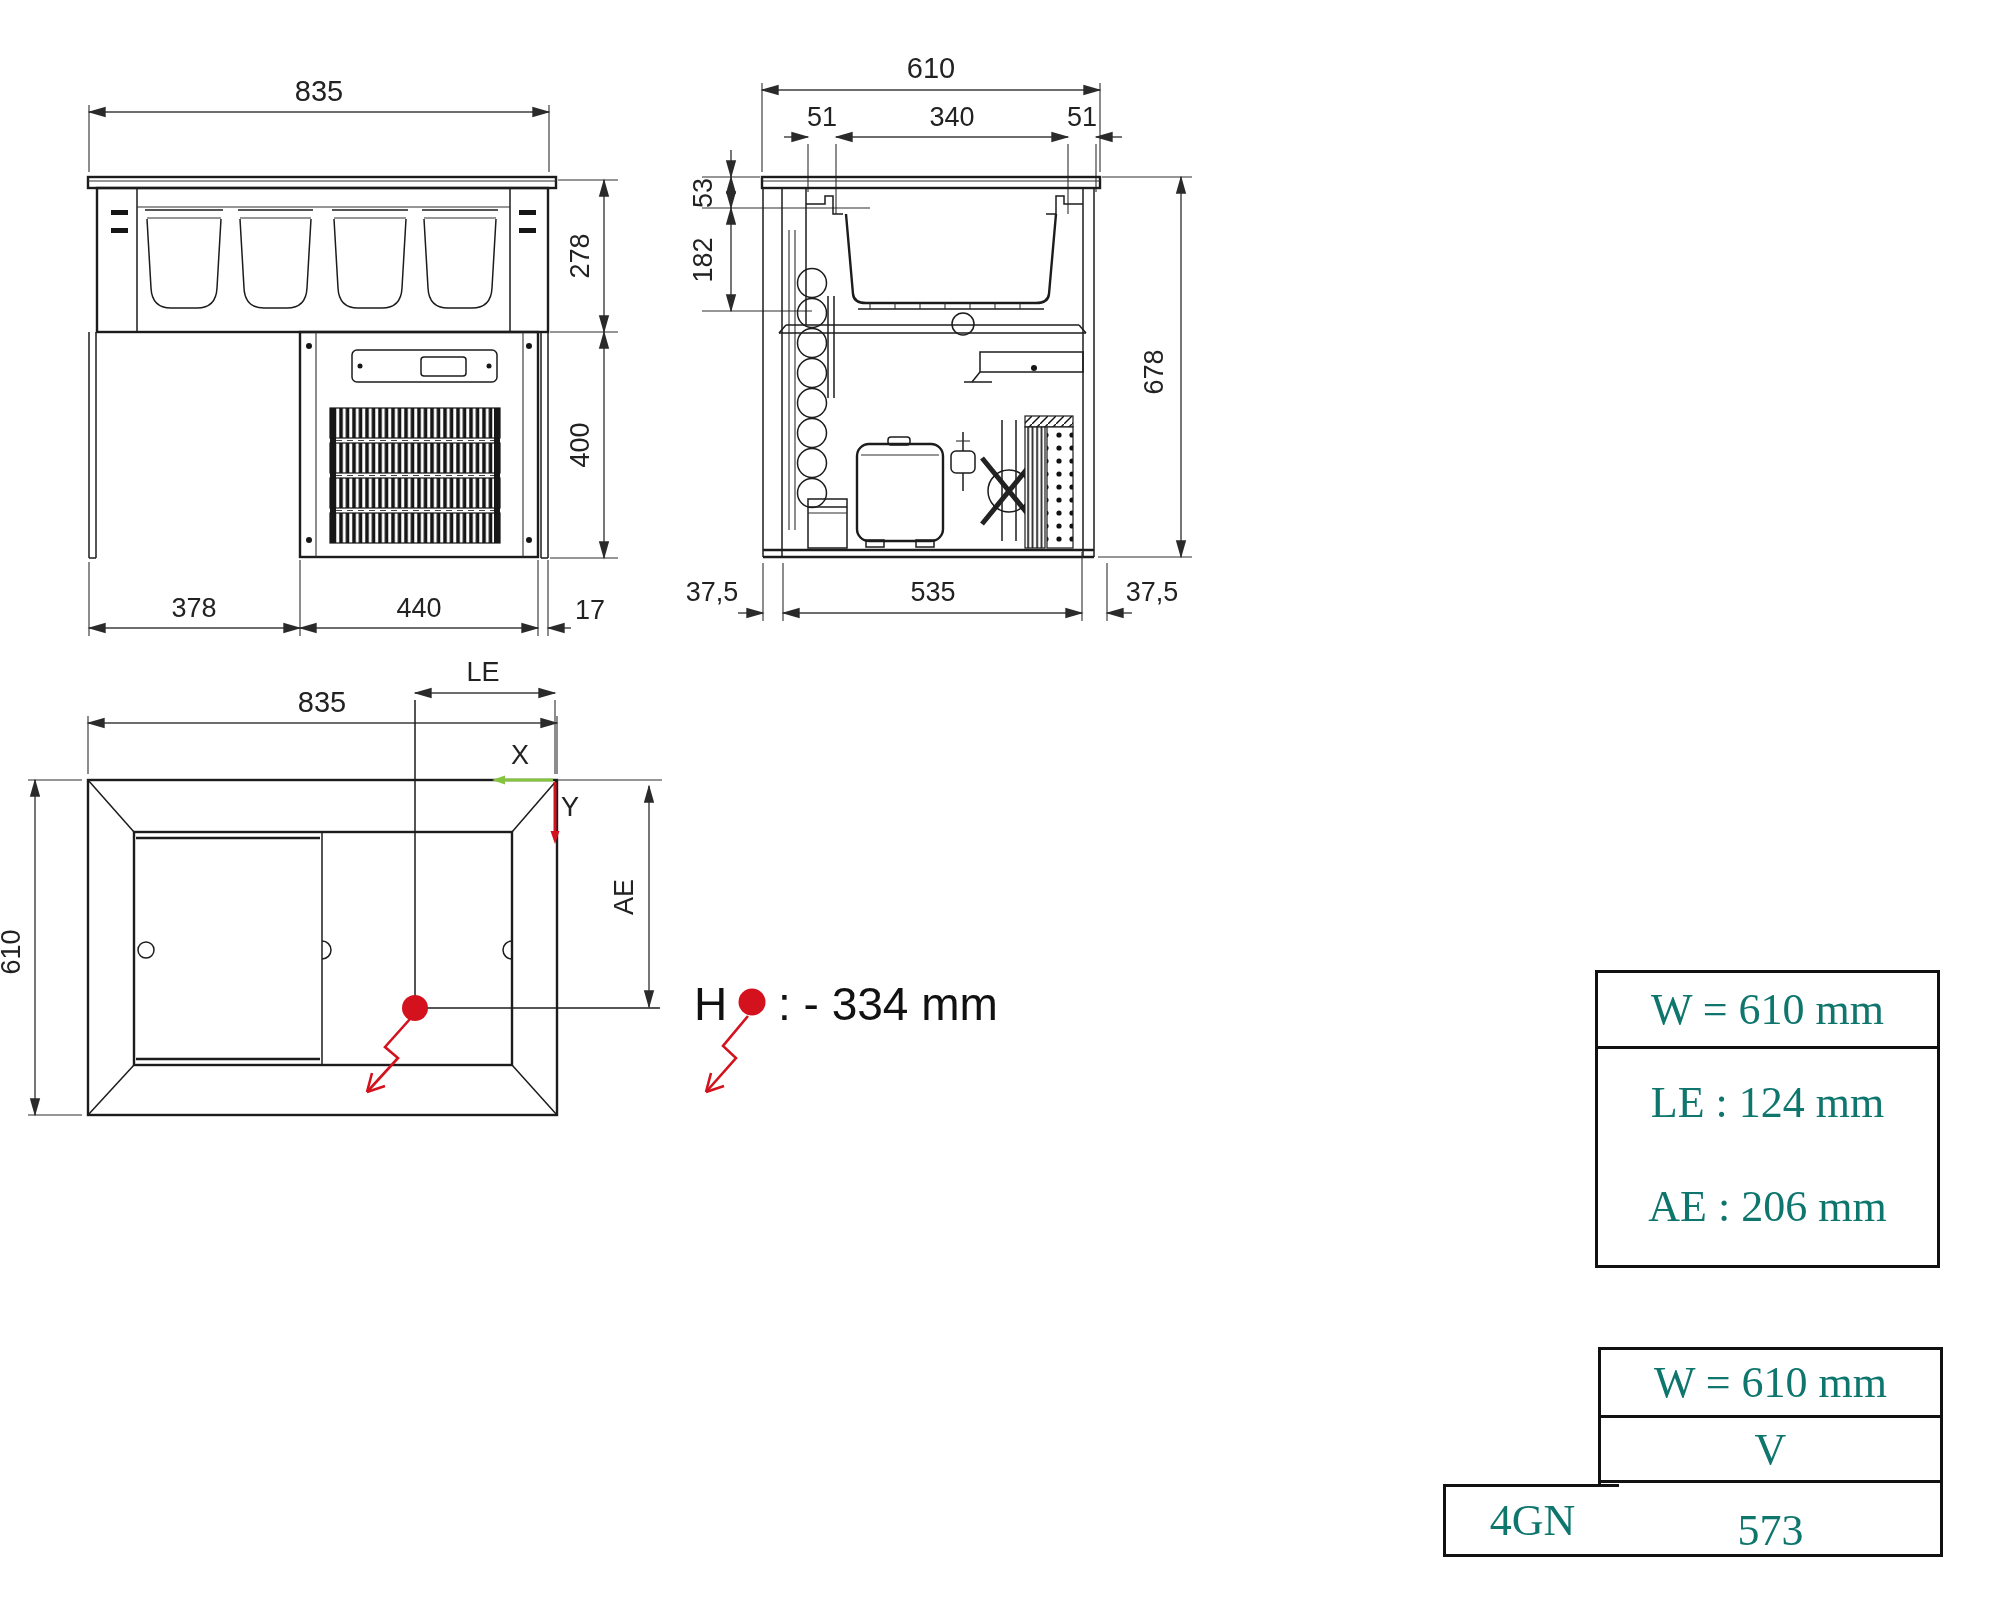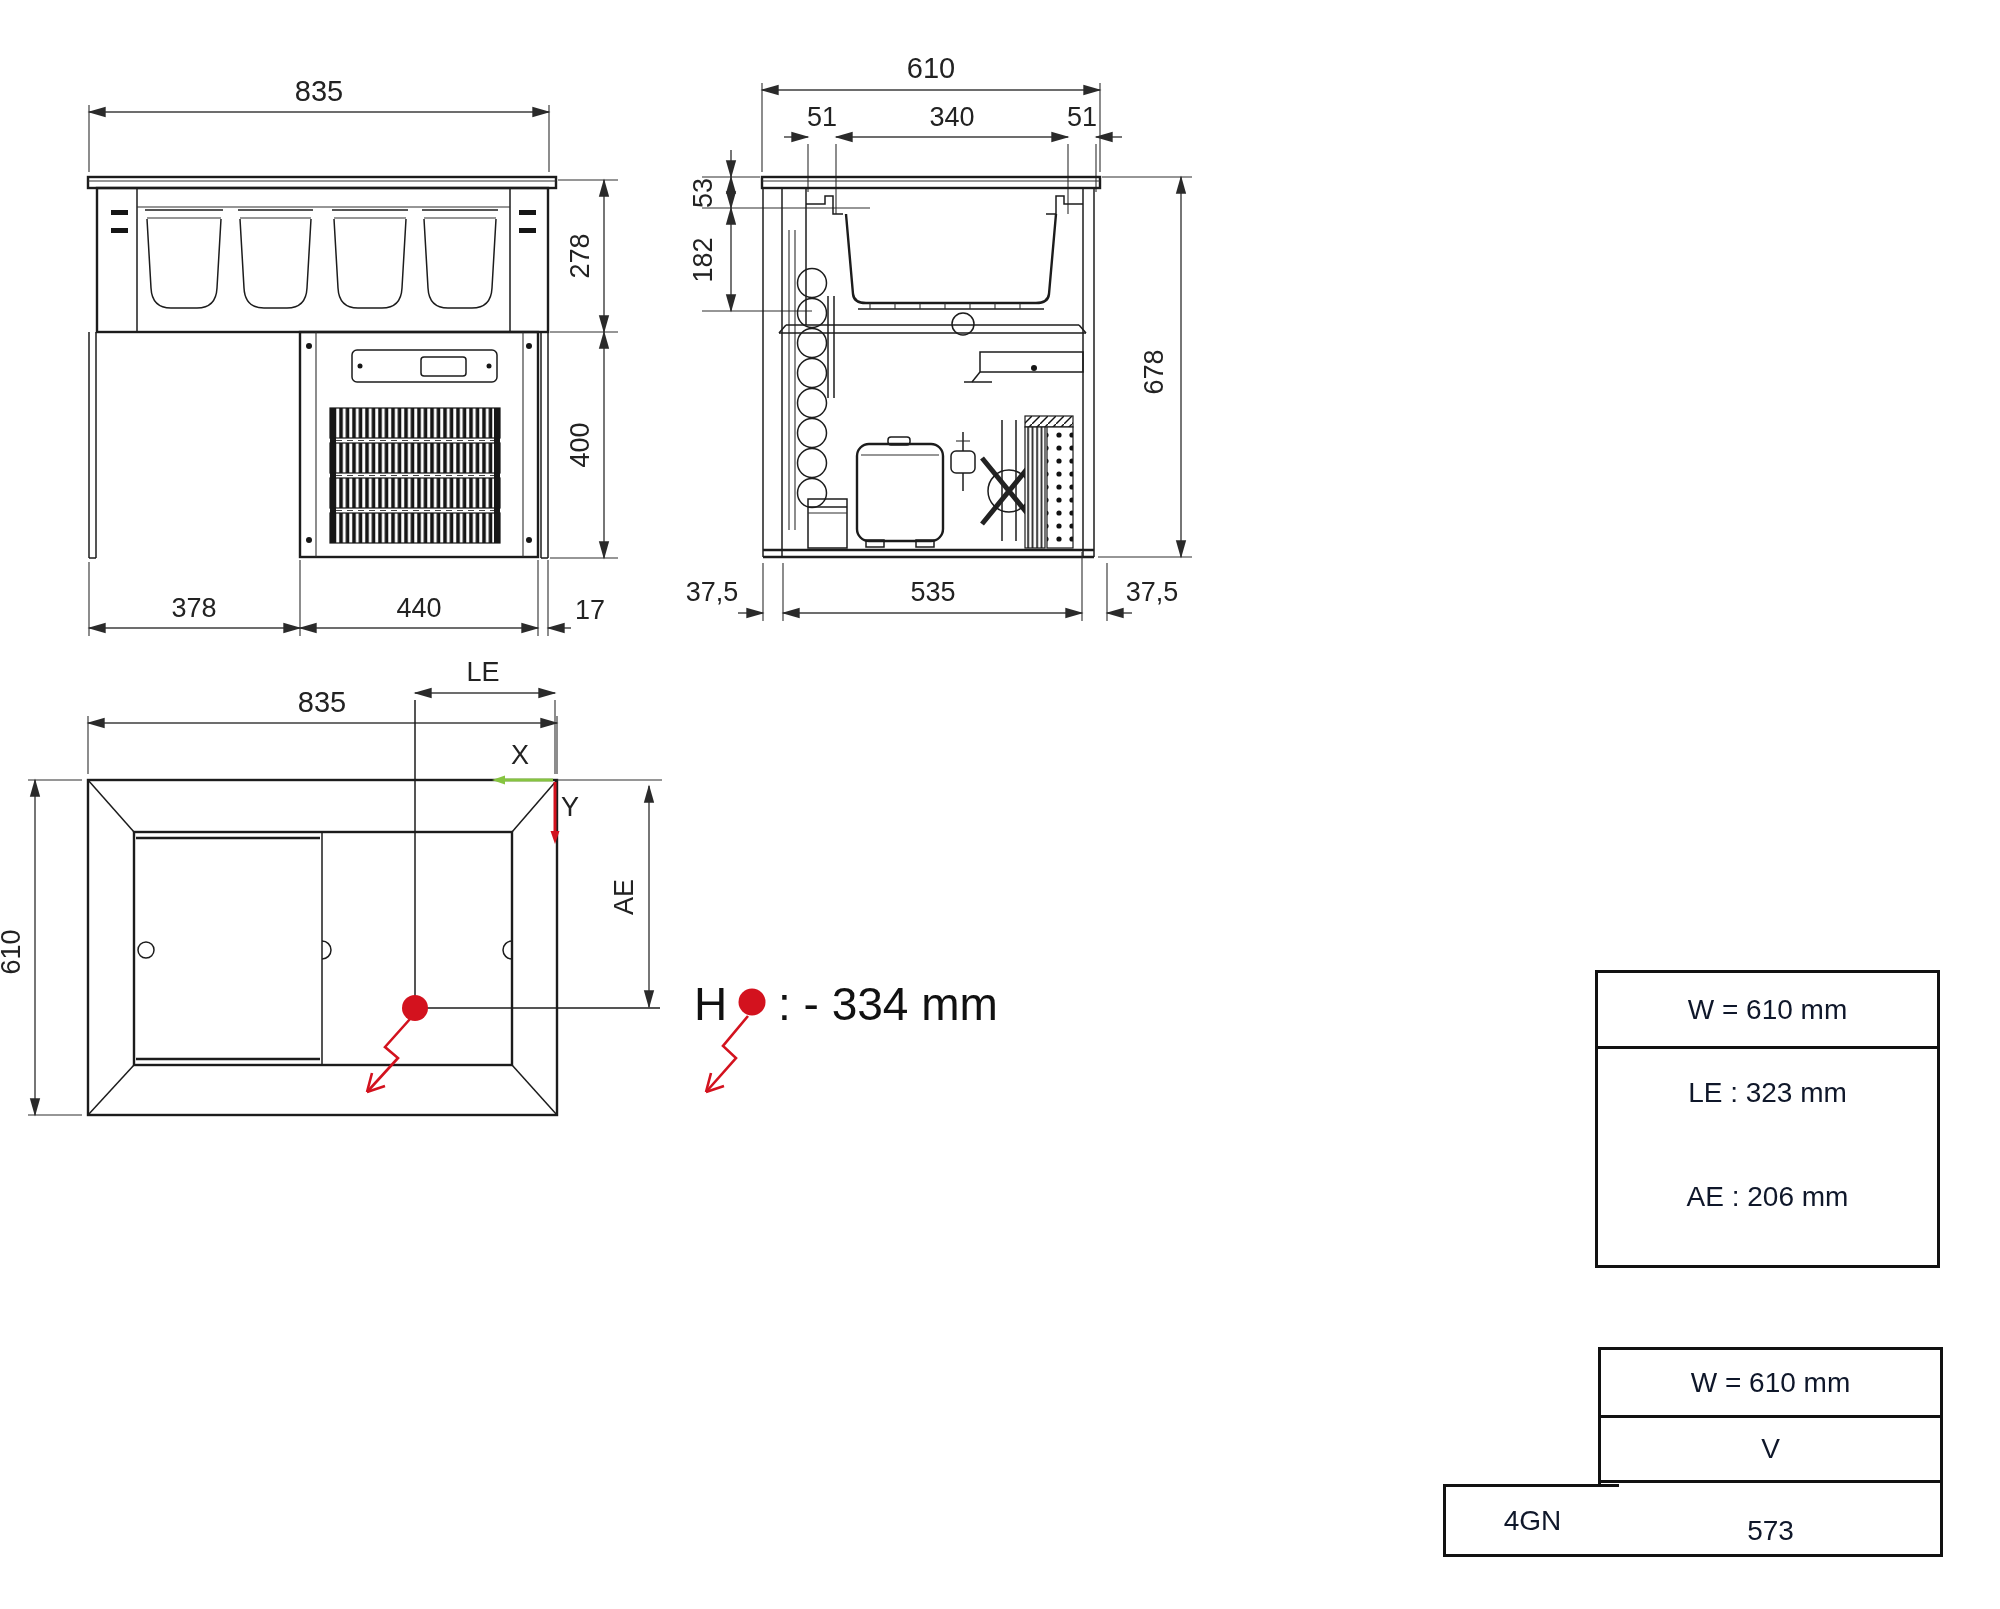--- a/index.html
+++ b/index.html
@@ -9,21 +9,21 @@
   svg text{fill:#222;font-family:"Liberation Sans",sans-serif;}
   .dt{font-size:27px;}
   .big{font-size:29px;}
   .ann{font-size:46px;fill:#111;}
   .ol{stroke:#1c1c1c;stroke-width:2.4;fill:none;}
   .ol2{stroke:#1c1c1c;stroke-width:1.5;fill:none;}
   .thin{stroke:#2e2e2e;stroke-width:1.1;fill:none;}
   .dim{stroke:#3c3c3c;stroke-width:1.4;fill:none;}
   .dark{fill:#161616;stroke:none;}
   .tbl{position:absolute;border:3px solid #111;color:#000;background:#fff;box-sizing:border-box;}
-  .cell{display:flex;align-items:center;justify-content:center;font-size:28px;color:#0f172a;}
+  .cell{display:flex;align-items:center;justify-content:center;font-size:44px;color:#0f766e;font-family:Liberation Serif, serif;}
   .t1{left:1595px;top:970px;width:345px;height:298px;}
   .t1h{height:73px;border-bottom:3px solid #111;}
   .t1b{position:relative;height:216px;}
   .t1r1{position:absolute;top:28px;width:100%;}
   .t1r2{position:absolute;top:132px;width:100%;}
   .t2{left:1598px;top:1347px;width:345px;height:210px;}
   .t2h{height:65px;border-bottom:3px solid #111;}
   .t2v{height:62px;border-bottom:3px solid #111;}
   .t2val{height:71px;margin-top:12px;}
   .t2gn{left:1443px;top:1484px;width:176px;height:73px;border:3px solid #111;border-right:none;}
@@ -349,21 +349,21 @@
     <g>
       <path d="M748,1016 L723,1046 L736,1058 L706,1092" stroke="#d3121e" stroke-width="2.6" fill="none"></path>
       <path d="M706,1092 L711,1073 M706,1092 L724,1086" stroke="#d3121e" stroke-width="2.6" fill="none"></path>
     </g>
   </g>
 </svg>
 
 <div class="tbl t1">
   <div class="cell t1h">W = 610 mm</div>
   <div class="t1b">
-    <div class="cell t1r1">LE : 323 mm</div>
+    <div class="cell t1r1">LE : 124 mm</div>
     <div class="cell t1r2">AE : 206 mm</div>
   </div>
 </div>
 
 <div class="tbl t2">
   <div class="cell t2h">W = 610 mm</div>
   <div class="cell t2v">V</div>
   <div class="cell t2val">573</div>
 </div>
 <div class="tbl t2gn cell">4GN</div>

